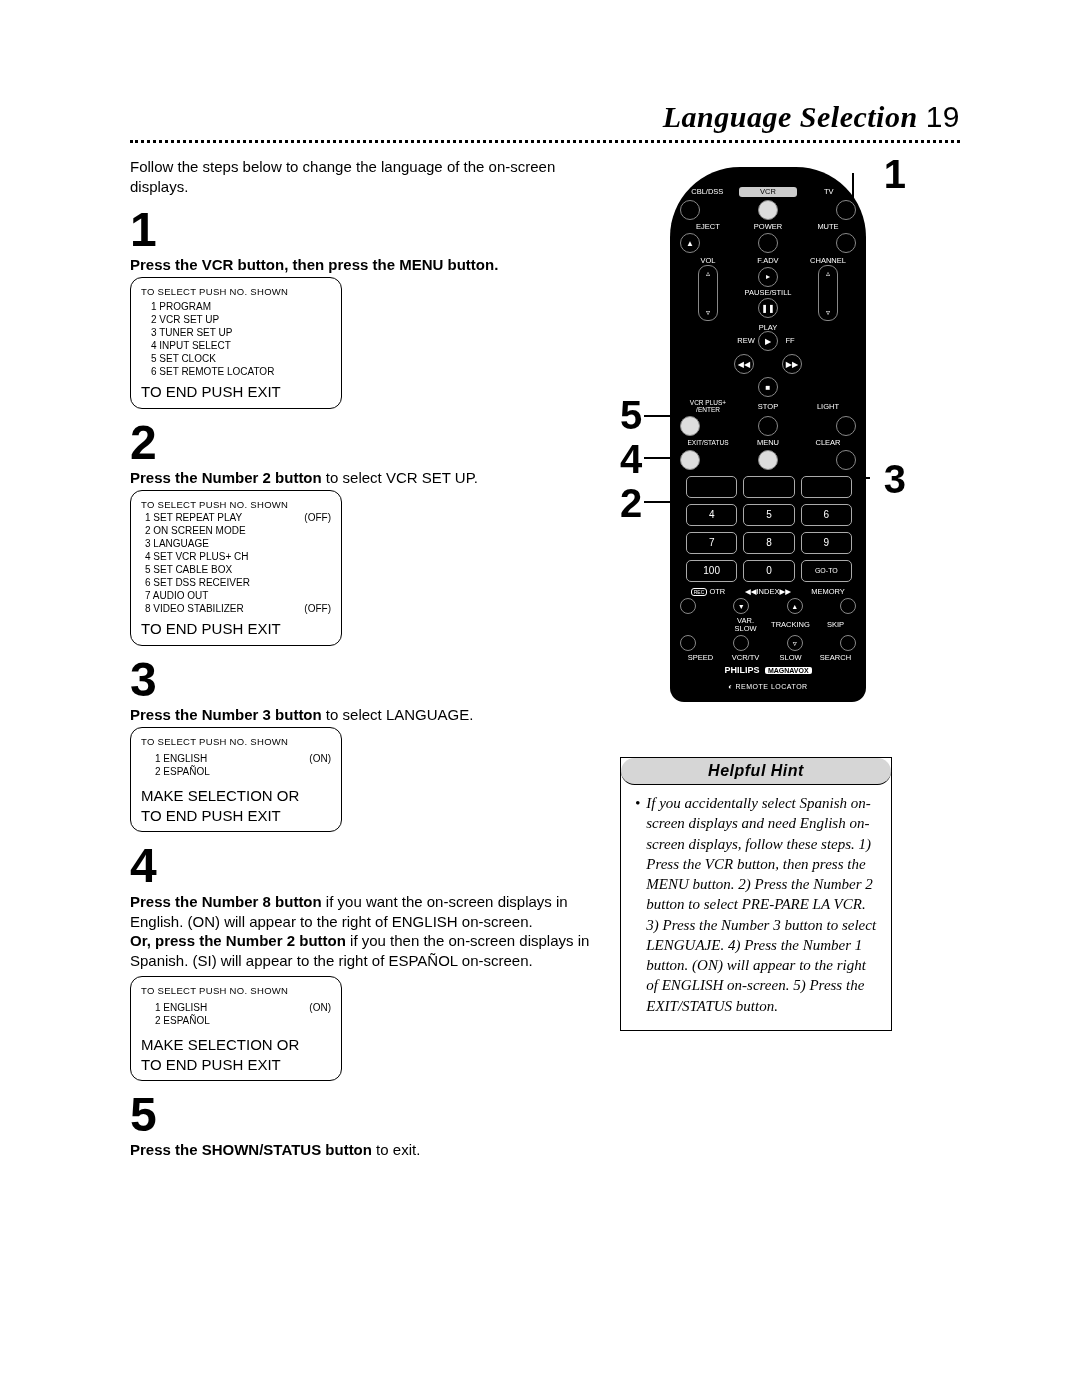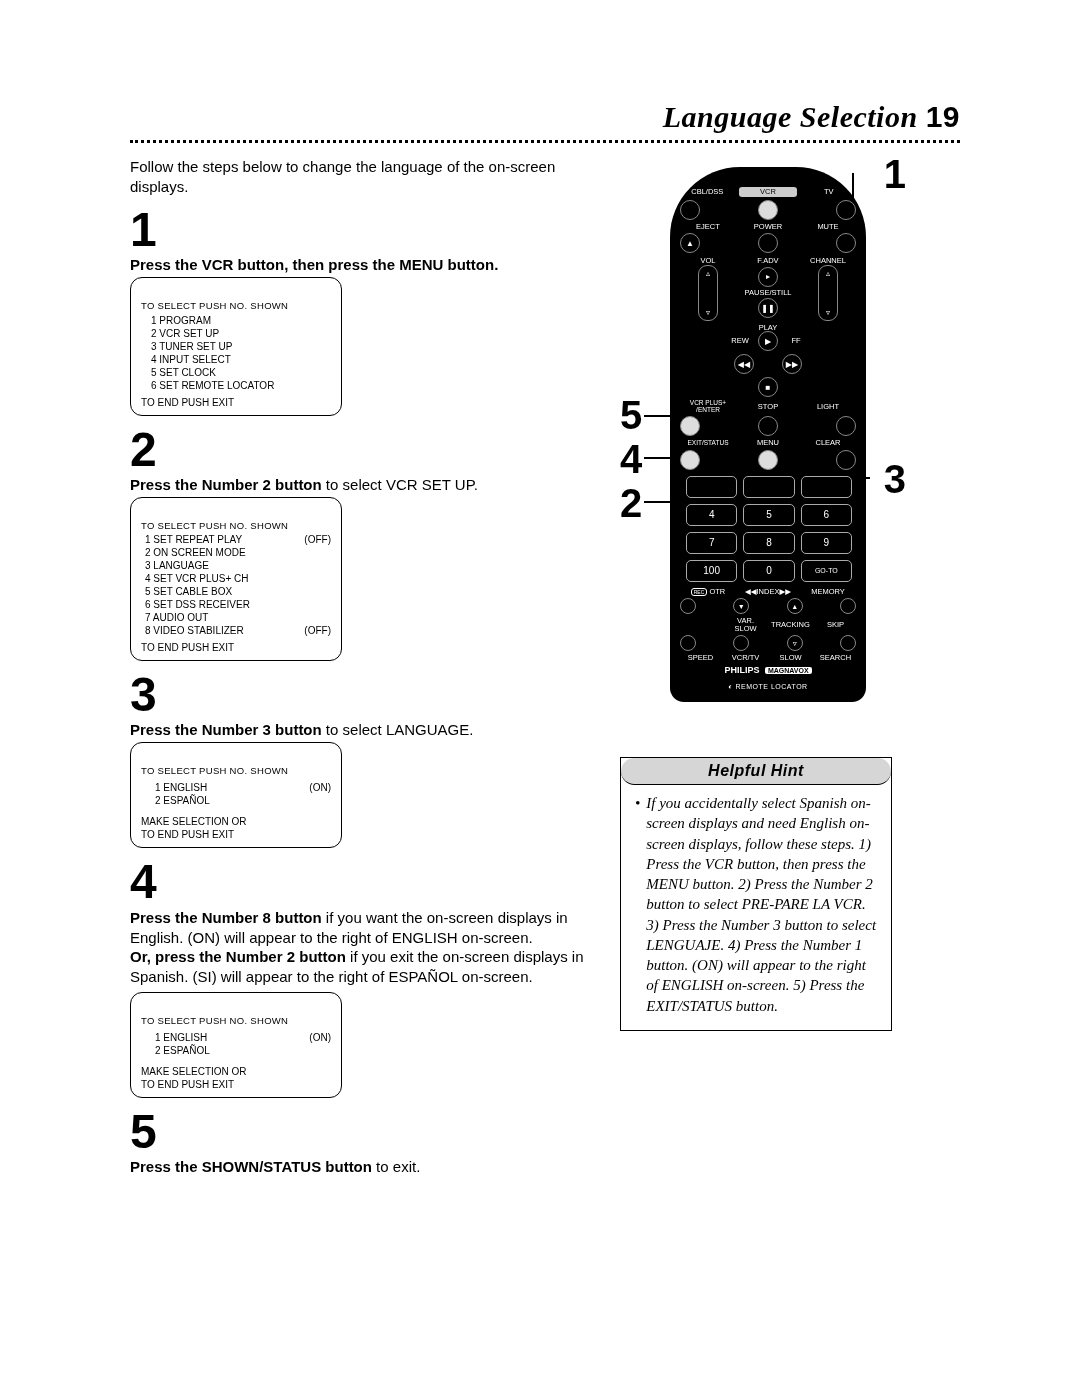--- a/index.html
+++ b/index.html
@@ -18,21 +18,21 @@
     text-align: right;
     font-style: italic;
     font-weight: bold;
     font-size: 30px;
     font-family: "Times New Roman", serif;
     letter-spacing: 0.5px;
   }
   .title-row .pn {
     font-style: normal;
     font-family: Arial;
-    font-weight: bold;
+    font-weight: normal;
   }
   .dots {
     border: none;
     border-top: 3px dotted #000;
     margin: 6px 0 14px 0;
   }
   .two-col {
     display: flex;
     align-items: flex-start;
     gap: 30px;
@@ -64,36 +64,36 @@
   .step-caption {
     font-size: 15px;
     margin: 0 0 4px 0;
   }
   .step-caption .b {
     font-weight: bold;
   }
   .osd {
     border: 1px solid #000;
     border-radius: 12px;
-    padding: 22px 10px 6px 10px;
+    padding: 8px 10px 6px 10px;
     font-size: 10px;
     width: 190px;
     line-height: 1.3;
     font-family: Arial, sans-serif;
     margin-bottom: 4px;
   }
   .osd .hdr {
     font-size: 9.5px;
     letter-spacing: 0.3px;
   }
   .osd .item span.rt {
     float: right;
   }
   .osd .ftr {
-    font-size: 10px;
+    font-size: 15px;
     margin-top: 4px;
   }
   .hint-box {
     margin-top: 40px;
     border: 1px solid #000;
     width: 270px;
   }
   .hint-title {
     background: #d6d6d6;
     border-bottom: 1px solid #000;
@@ -275,21 +275,21 @@
         </div>
         <div class="ftr">MAKE SELECTION OR</div>
         <div class="ftr" style="margin-top:0">TO END PUSH EXIT</div>
       </div>
 
       <div class="stepnum">4</div>
       <div class="body">
         <span class="b" style="font-weight:bold">Press the Number 8 button</span><span> if you want the on-screen displays in English. (ON) will appear to the right of ENGLISH on-screen.</span>
       </div>
       <div class="body">
-        <span class="b" style="font-weight:bold">Or, press the Number 2 button</span><span> if you exit the on-screen displays in Spanish. (SI) will appear to the right of ESPAÑOL on-screen.</span>
+        <span class="b" style="font-weight:bold">Or, press the Number 2 button</span><span> if you then the on-screen displays in Spanish. (SI) will appear to the right of ESPAÑOL on-screen.</span>
       </div>
       <div class="osd" style="margin-top:6px">
         <div class="hdr">TO SELECT PUSH NO. SHOWN</div>
         <div style="padding:4px 0 4px 14px">
           <div class="item"><span>1 ENGLISH</span><span class="rt">(ON)</span></div>
           <div class="item">2 ESPAÑOL</div>
         </div>
         <div class="ftr">MAKE SELECTION OR</div>
         <div class="ftr" style="margin-top:0">TO END PUSH EXIT</div>
       </div>
@@ -352,21 +352,21 @@
             </div>
             <div style="flex:1;text-align:center">
               <div class="rlbl">CHANNEL</div>
               <div class="vbar" style="margin:0 auto">
                   <span>▵</span>
                   <span>▿</span>
                 </div>
             </div>
           </div>
           <div class="rlbl" style="text-align:center">PLAY</div>
-          <div class="rrow" style="justify-content:center;gap:6px">
+          <div class="rrow" style="justify-content:center;gap:0">
             <div class="rlbl" style="flex:0 0 24px">REW</div>
             <div class="rbtn">▶</div>
             <div class="rlbl" style="flex:0 0 24px">FF</div>
           </div>
           <div class="rrow" style="justify-content:center;gap:28px">
             <div class="rbtn">◀◀</div>
             <div class="rbtn">▶▶</div>
           </div>
           <div class="rrow" style="justify-content:center">
             <div class="rbtn">■</div>

